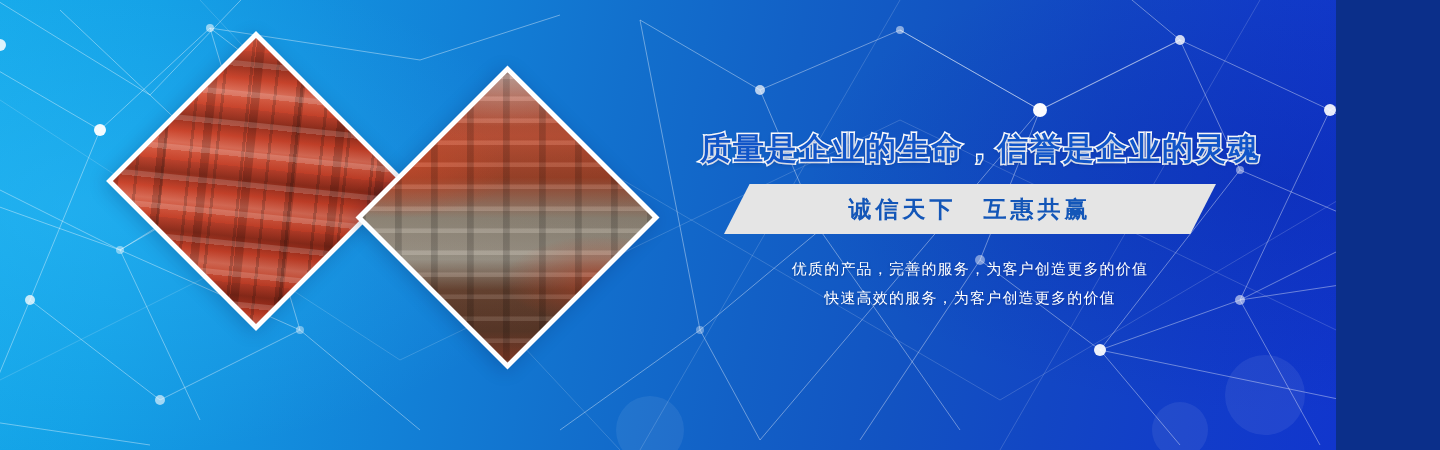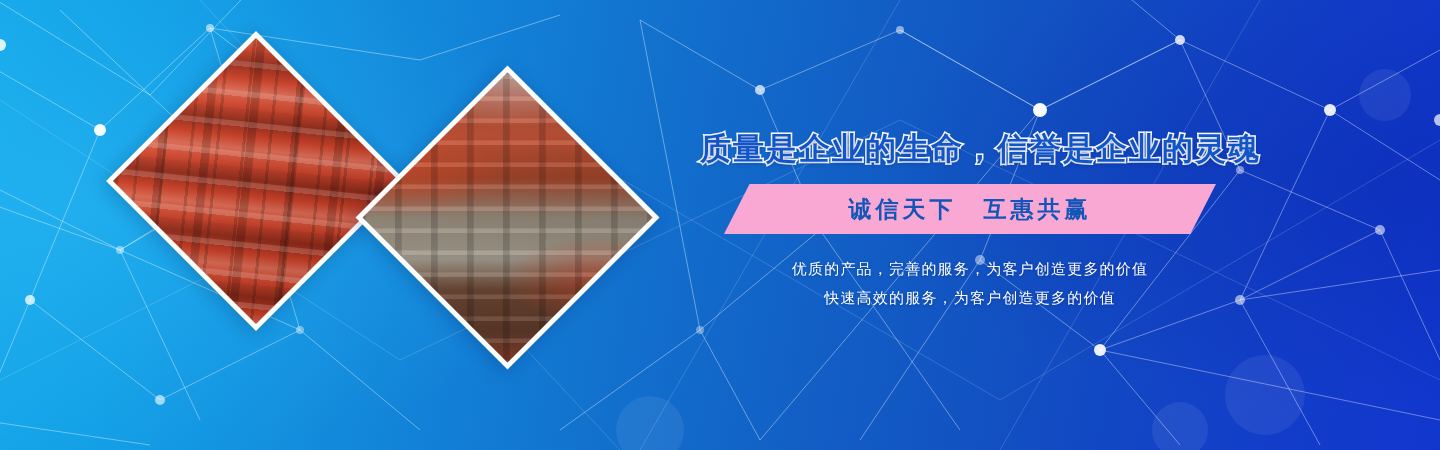--- a/index.html
+++ b/index.html
@@ -2,21 +2,21 @@
 <html><head>
 <meta charset="utf-8">
 <style>
   html, body {
     margin: 0;
     padding: 0;
     background: #0b2f8a;
   }
   #banner {
     position: relative;
-    width: 1440px;
+    width: 1336px;
     height: 450px;
     overflow: hidden;
     font-family: "Liberation Sans", "DejaVu Sans", sans-serif;
   }
 
   
   .bg-gradient {
     position: absolute;
     inset: 0;
     background: linear-gradient(100deg,
@@ -164,21 +164,21 @@
     line-height: 46px;
     margin: 0;
   }
 
   #slogan-banner {
     position: relative;
     margin: 12px 0 0 0;
     width: 492px;
     height: 50px;
     margin-left: 24px;
-    background: #f9a8d4;
+    background: #e5e5e5;
     clip-path: polygon(5.2% 0%, 100% 0%, 94.8% 100%, 0% 100%);
     box-shadow: 0 3px 10px rgba(0,20,80,0.22);
     display: flex;
     align-items: center;
     justify-content: center;
   }
   #slogan-text {
     font-size: 23px;
     font-weight: bold;
     letter-spacing: 4px;

